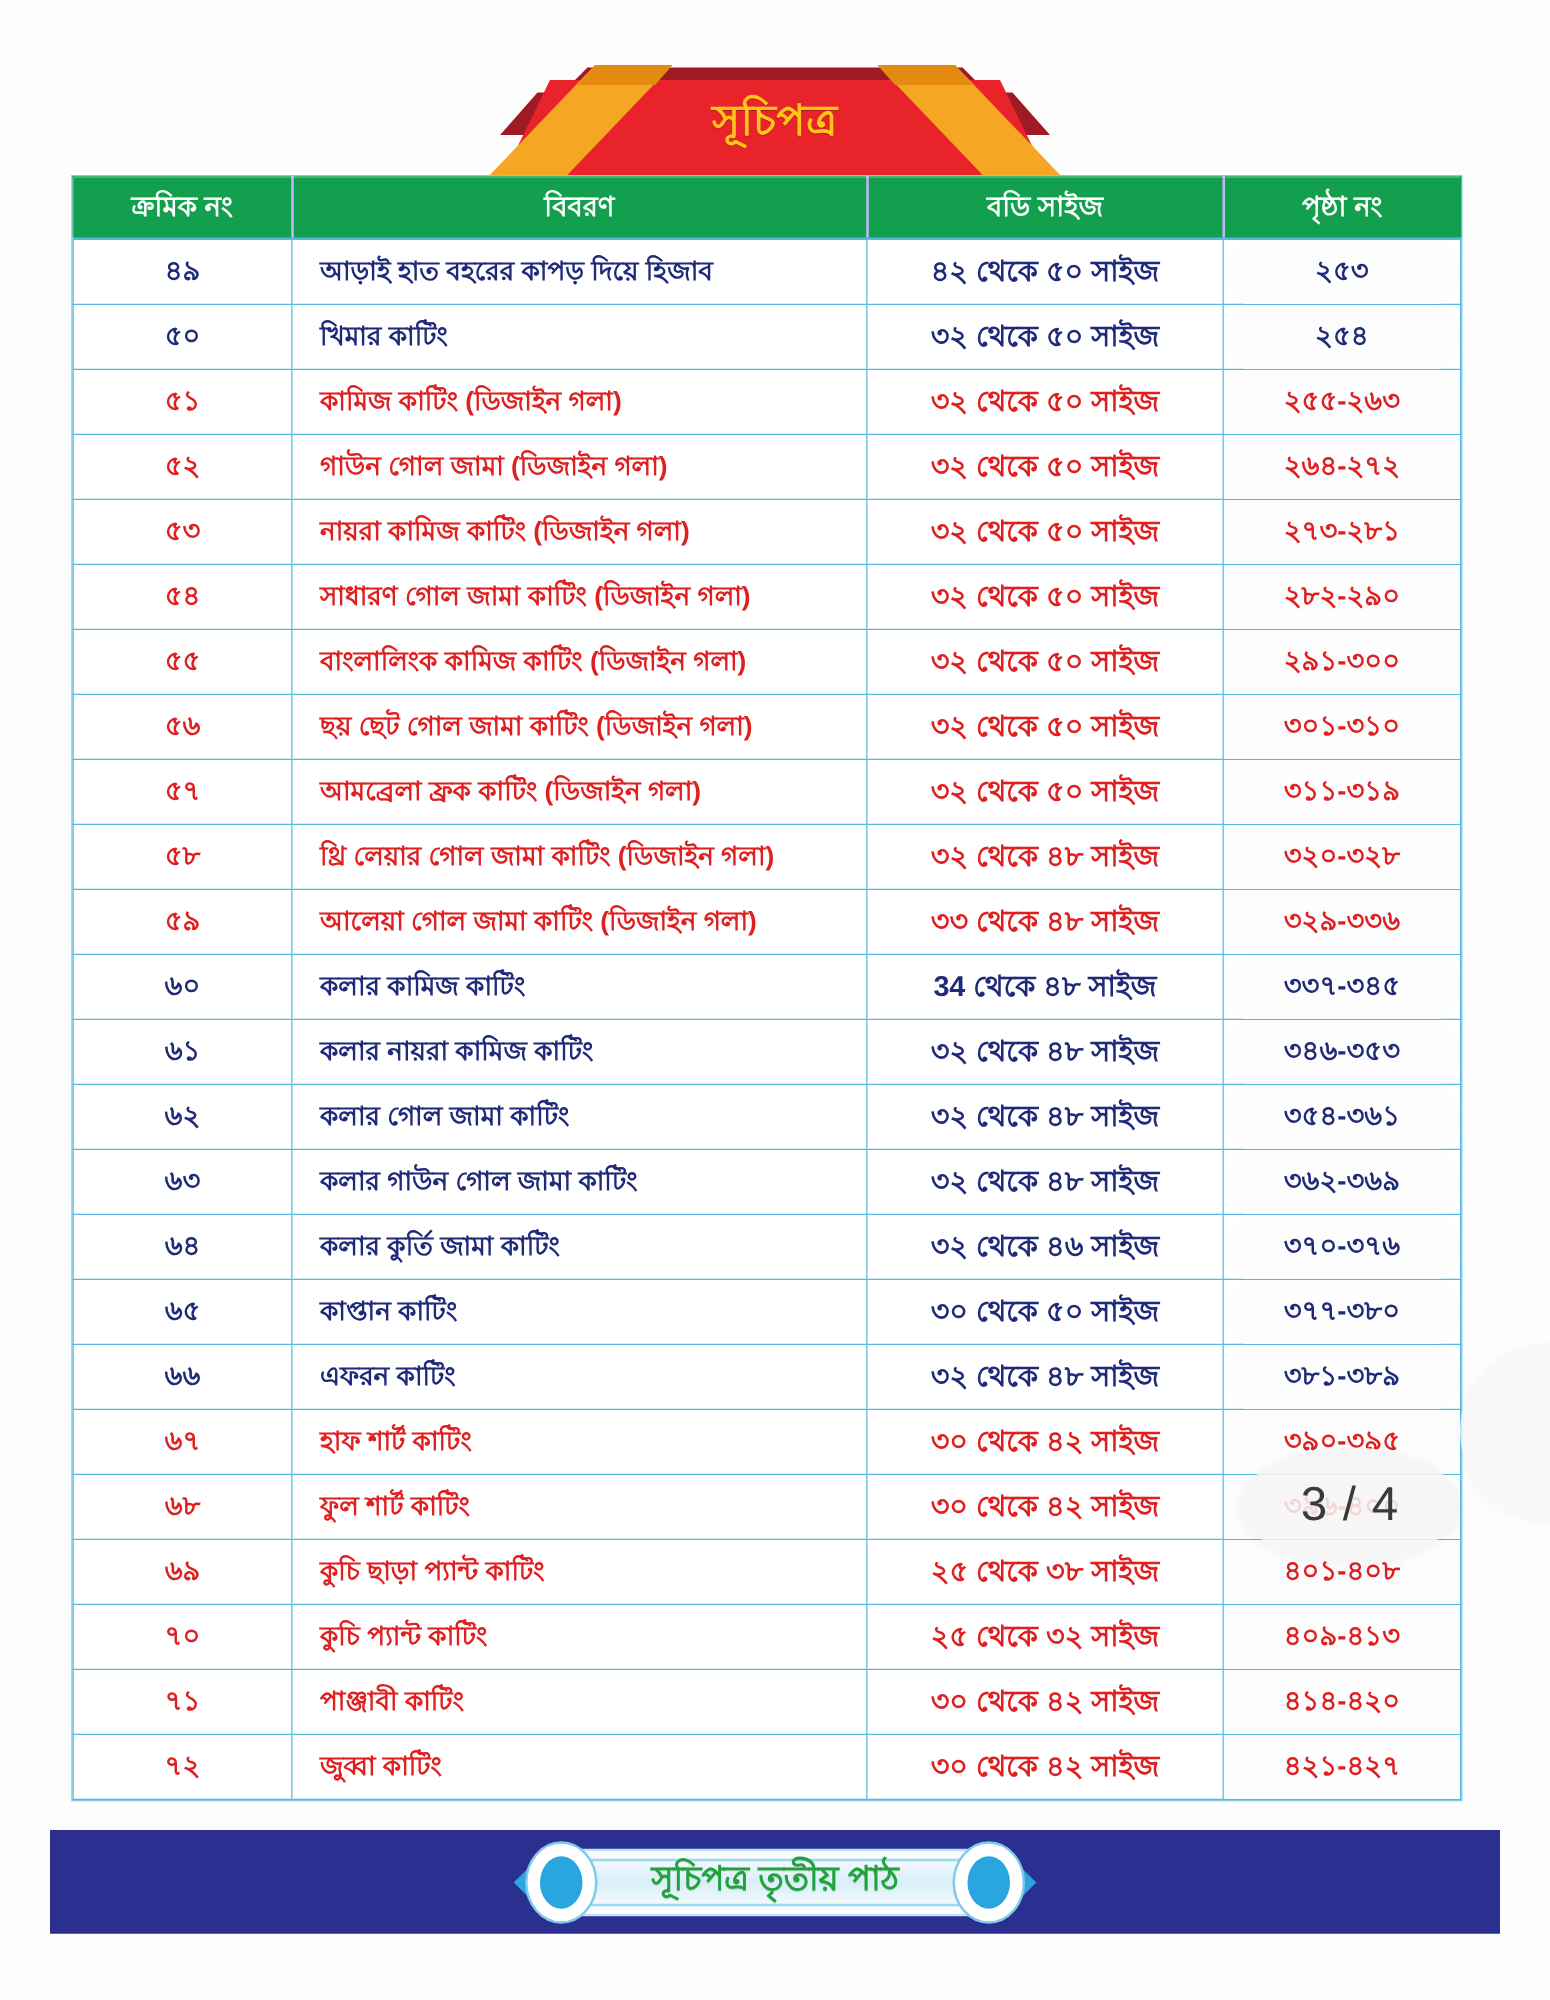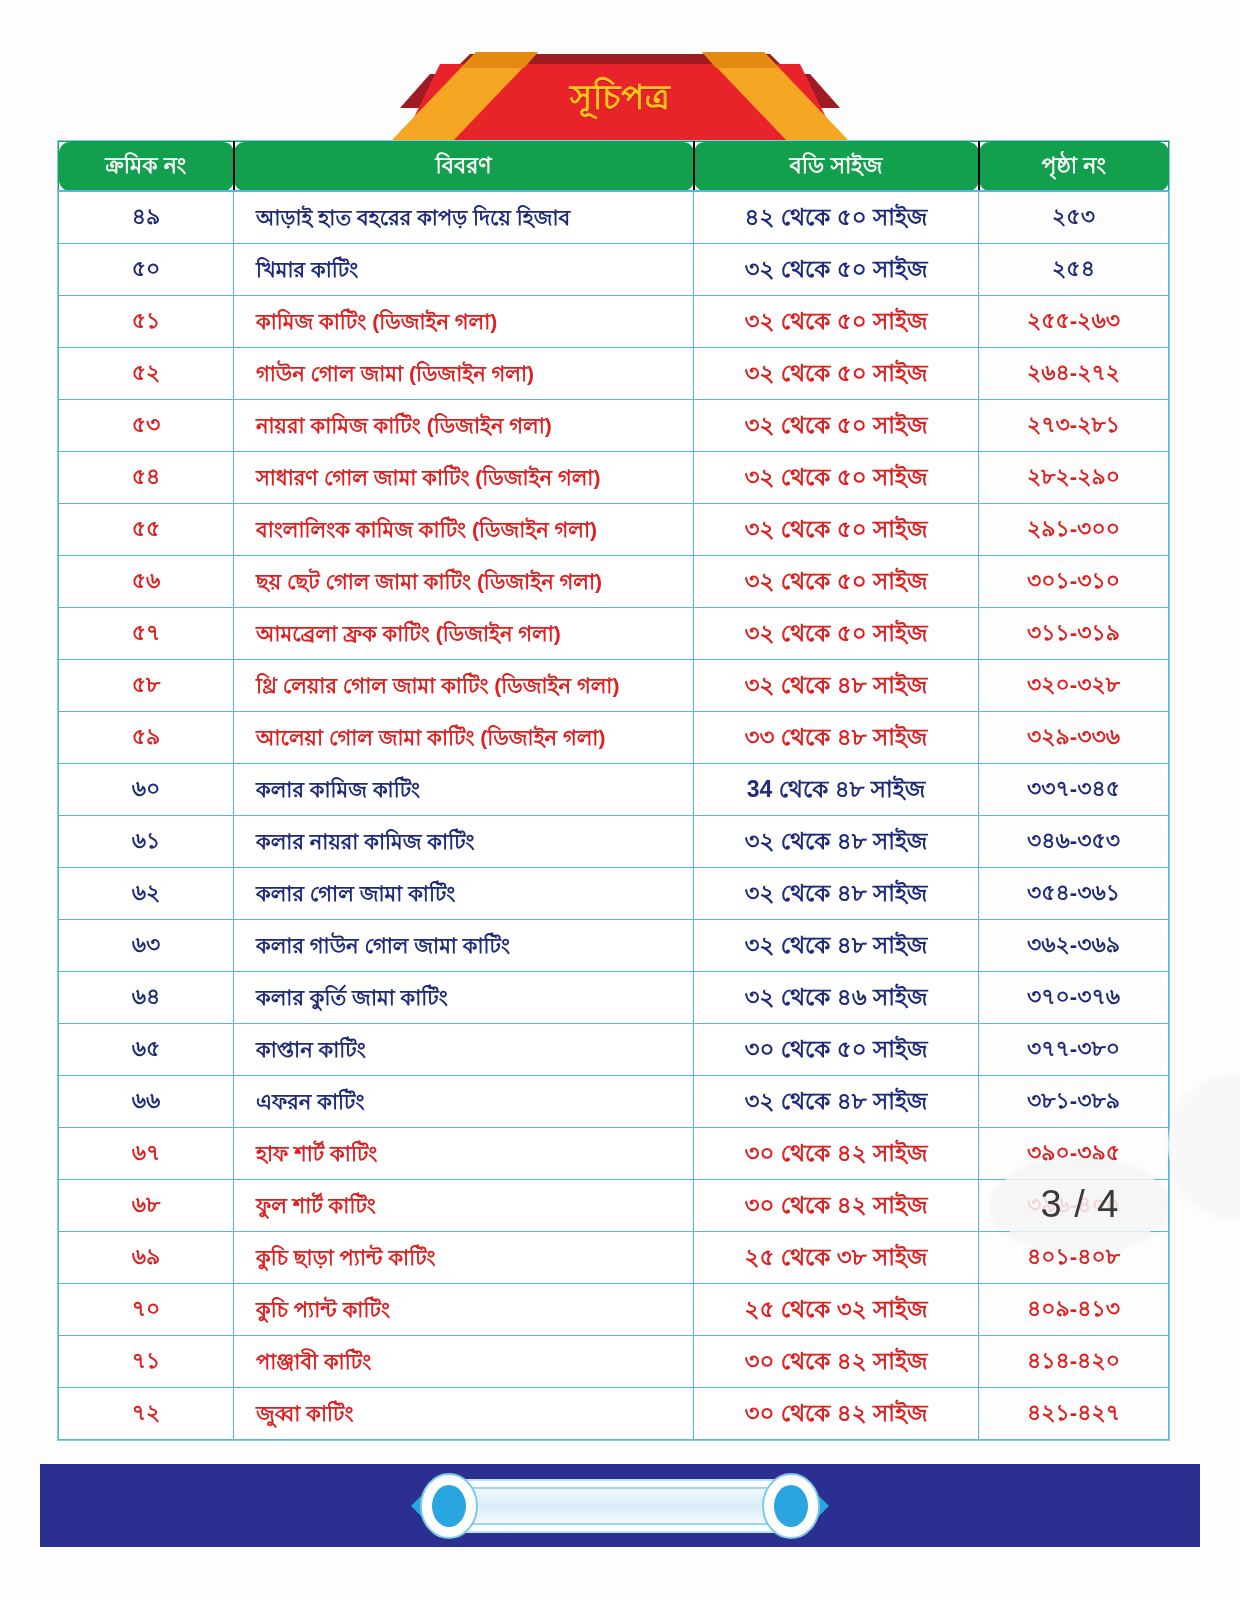--- a/index.html
+++ b/index.html
@@ -59,23 +59,22 @@
     font-weight:bold;
     line-height:1.1;
   }
   .toc-table thead th{
     background:#12a04e;
     color:#ffffff;
     height:48px;
     font-size:22px;
     border-color:#12a04e;
     border-bottom:2px solid #56b8e0;
-    border-radius:11px;
-  }
-  .toc-table thead th + th{border-left:2px solid #000000;}
+  }
+  .toc-table thead th + th{border-left:2px solid #c4b5fd;}
 
   col.c-sl{width:175px;}
   col.c-desc{width:460px;}
   col.c-size{width:285px;}
   col.c-page{width:190px;}
 
   td.sl{font-size:22px;}
   td.desc{text-align:left;padding-left:22px;font-size:21px;}
   td.size{font-size:23px;}
   td.page{font-size:22px;margin-left:26px;}
@@ -349,14 +348,15 @@
       <line x1="48" y1="16" x2="382" y2="16" stroke="#9fd7f0" stroke-width="2"></line>
       <line x1="48" y1="52" x2="382" y2="52" stroke="#9fd7f0" stroke-width="2"></line>
 
       <ellipse cx="44" cy="34" rx="28" ry="32" fill="#ffffff" stroke="#7fc9ea" stroke-width="2"></ellipse>
       <ellipse cx="44" cy="34" rx="17" ry="21" fill="#29a6e0"></ellipse>
 
       <ellipse cx="386" cy="34" rx="28" ry="32" fill="#ffffff" stroke="#7fc9ea" stroke-width="2"></ellipse>
       <ellipse cx="386" cy="34" rx="17" ry="21" fill="#29a6e0"></ellipse>
     </svg>
   </div>
+  <div class="footer-text">সূচিপত্র তৃতীয় পাঠ</div>
 
 </div>
 
 </body></html>

